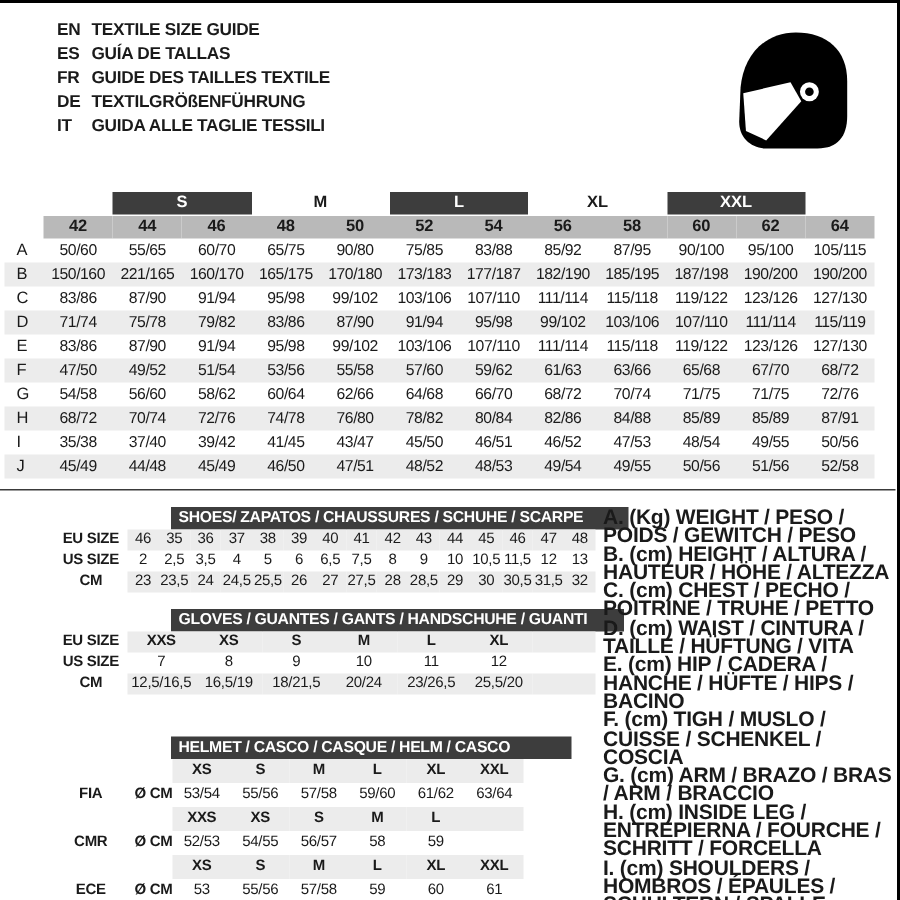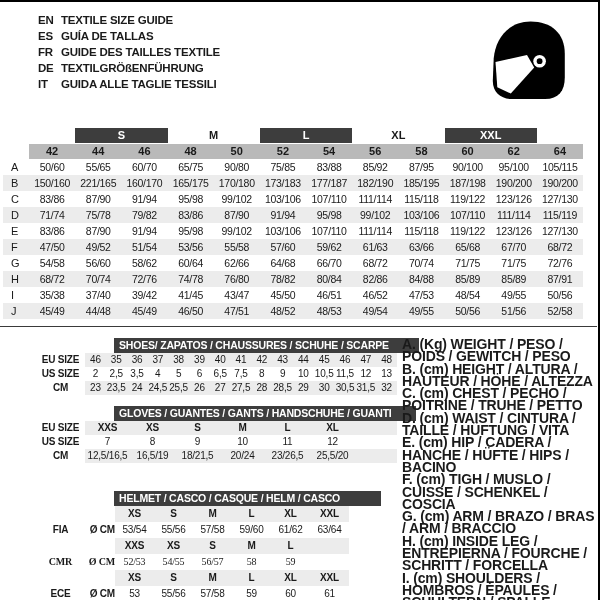--- a/index.html
+++ b/index.html
@@ -374,21 +374,21 @@
         <div class="sgrid" style="grid-template-columns: 55px 30px repeat(6, 39px);">
           <div></div>
           <div></div>
           <div class="sh szl">XXS</div>
           <div class="sh szl">XS</div>
           <div class="sh szl">S</div>
           <div class="sh szl">M</div>
           <div class="sh szl">L</div>
           <div class="sh szl"></div>
         </div>
-        <div class="sgrid" style="grid-template-columns: 55px 30px repeat(6, 39px); font-family: Liberation Serif, serif;">
+        <div class="sgrid" style="grid-template-columns: 55px 30px repeat(6, 39px);">
           <div class="lbl">CMR</div>
           <div class="unit">Ø CM</div>
           <div>52/53</div>
           <div>54/55</div>
           <div>56/57</div>
           <div>58</div>
           <div>59</div>
           <div></div>
         </div>
         <div class="sgrid" style="grid-template-columns: 55px 30px repeat(6, 39px);">

